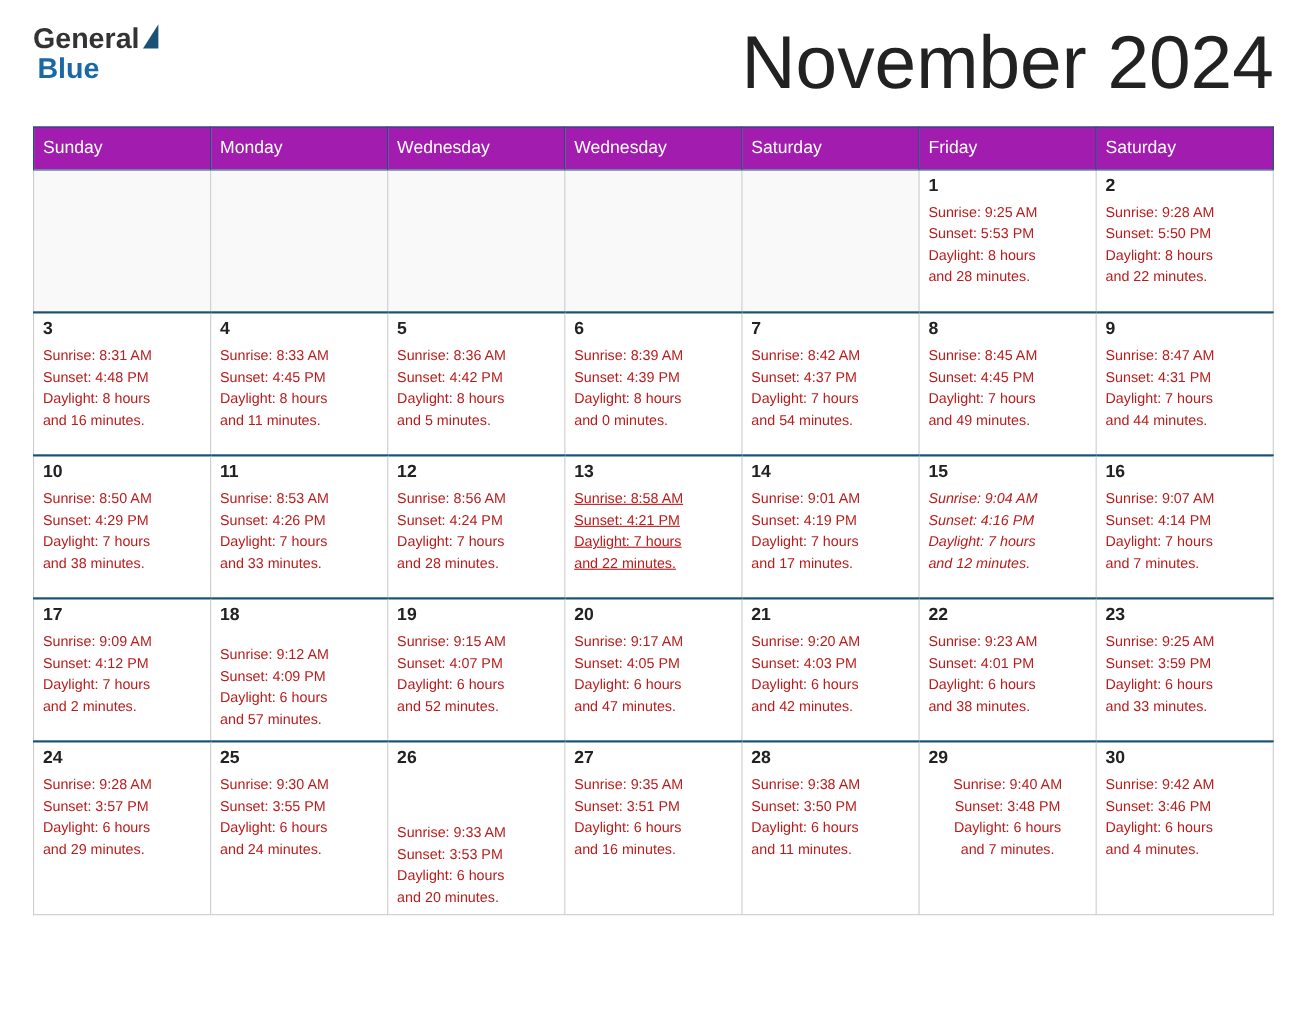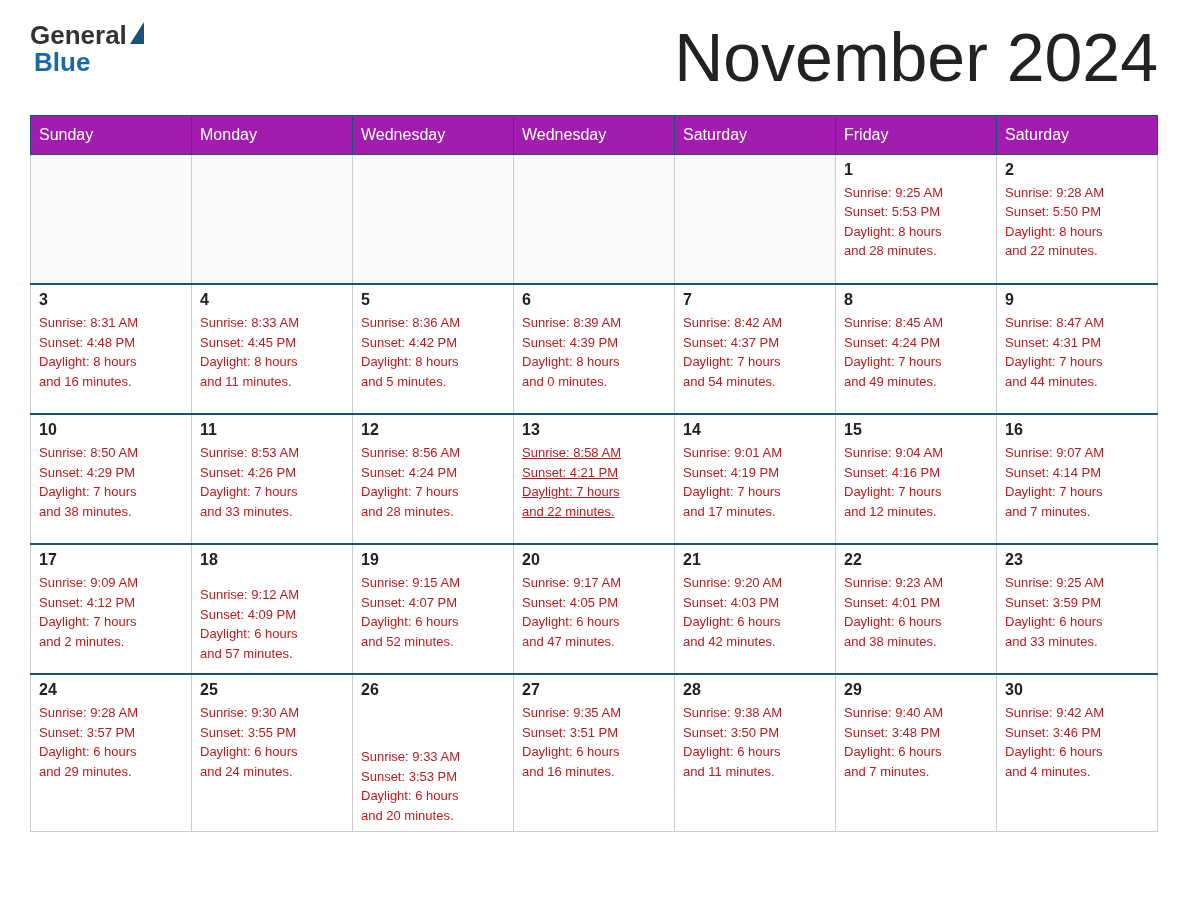--- a/index.html
+++ b/index.html
@@ -193,21 +193,21 @@
         <td>
           <span class="day-number">7</span>
           <div class="day-info" style="white-space: pre-line;">Sunrise: 8:42 AM
 Sunset: 4:37 PM
 Daylight: 7 hours
 and 54 minutes.</div>
         </td>
         <td>
           <span class="day-number">8</span>
           <div class="day-info" style="white-space: pre-line;">Sunrise: 8:45 AM
-Sunset: 4:24 PM
+Sunset: 4:45 PM
 Daylight: 7 hours
 and 49 minutes.</div>
         </td>
         <td>
           <span class="day-number">9</span>
           <div class="day-info" style="white-space: pre-line;">Sunrise: 8:47 AM
 Sunset: 4:31 PM
 Daylight: 7 hours
 and 44 minutes.</div>
         </td>
@@ -243,21 +243,21 @@
         </td>
         <td>
           <span class="day-number">14</span>
           <div class="day-info" style="white-space: pre-line;">Sunrise: 9:01 AM
 Sunset: 4:19 PM
 Daylight: 7 hours
 and 17 minutes.</div>
         </td>
         <td>
           <span class="day-number">15</span>
-          <div class="day-info" style="white-space: pre-line;">Sunrise: 9:04 AM
+          <div class="day-info" style="white-space: pre-line; font-style: italic;">Sunrise: 9:04 AM
 Sunset: 4:16 PM
 Daylight: 7 hours
 and 12 minutes.</div>
         </td>
         <td>
           <span class="day-number">16</span>
           <div class="day-info" style="white-space: pre-line;">Sunrise: 9:07 AM
 Sunset: 4:14 PM
 Daylight: 7 hours
 and 7 minutes.</div>
@@ -345,21 +345,21 @@
         </td>
         <td>
           <span class="day-number">28</span>
           <div class="day-info" style="white-space: pre-line;">Sunrise: 9:38 AM
 Sunset: 3:50 PM
 Daylight: 6 hours
 and 11 minutes.</div>
         </td>
         <td>
           <span class="day-number">29</span>
-          <div class="day-info" style="white-space: pre-line;">Sunrise: 9:40 AM
+          <div class="day-info" style="white-space: pre-line; text-align: center;">Sunrise: 9:40 AM
 Sunset: 3:48 PM
 Daylight: 6 hours
 and 7 minutes.</div>
         </td>
         <td>
           <span class="day-number">30</span>
           <div class="day-info" style="white-space: pre-line;">Sunrise: 9:42 AM
 Sunset: 3:46 PM
 Daylight: 6 hours
 and 4 minutes.</div>

